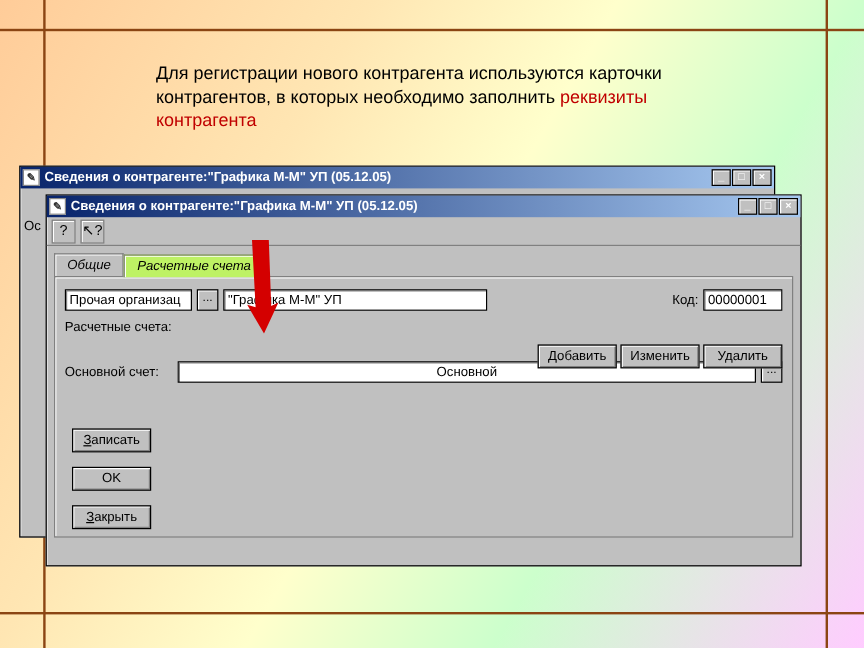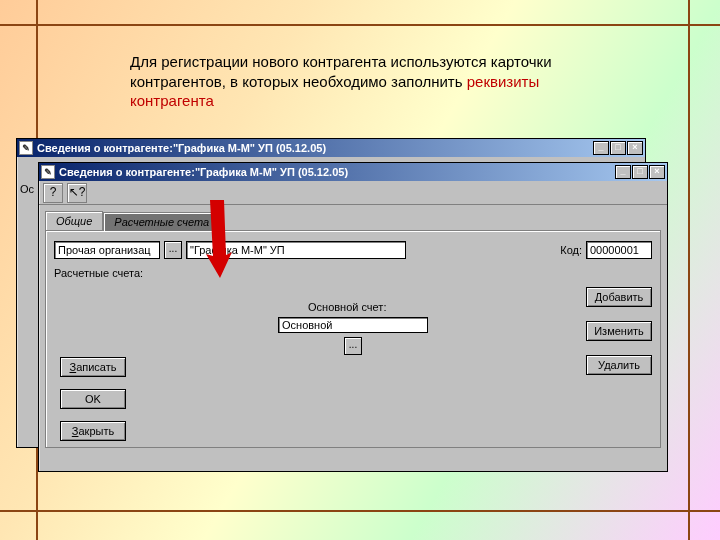--- a/index.html
+++ b/index.html
@@ -90,21 +90,21 @@
     background: #c0c0c0;
     border: 1px solid #808080;
     border-bottom: none;
     box-shadow: inset 1px 1px 0 #fff;
     font-size: 11px;
     margin-right: 0px;
     cursor: pointer;
     position: relative;
   }
   .tab.active {
-    background: #737373;
+    background: #bef264;
     z-index: 2;
     top: 1px;
   }
   .tab-panel {
     margin: 0 6px 6px 6px;
     border: 1px solid #808080;
     box-shadow: inset 1px 1px 0 #fff;
     background: #c0c0c0;
     padding: 10px 8px 8px 8px;
     height: 218px;
@@ -144,21 +144,21 @@
     border: 1px solid #000;
     box-shadow: inset 1px 1px 0 #fff, inset -1px -1px 0 #808080;
     font-size: 11px; text-align: center; line-height: 17px;
     cursor: pointer;
     padding: 0 6px;
     font-family: Tahoma, Arial;
   }
   .btn u { text-decoration: underline; }
   .side-btns {
     position: absolute; right: 8px; top: 56px;
-    display: flex; flex-direction: column; gap: 14px;
+    display: flex; flex-direction: row; gap: 3px;
   }
   .bottom-btns {
     position: absolute; left: 14px; bottom: 6px;
     display: flex; gap: 12px; flex-direction: column;
   }
   .red-arrow {
     position: absolute;
     top: 200px; left: 200px;
     width: 0; height: 0;
     pointer-events: none;
@@ -233,23 +233,23 @@
     </div>
 
     <label class="static">Расчетные счета:</label>
 
     <div class="side-btns">
       <button class="btn">Добавить</button>
       <button class="btn">Изменить</button>
       <button class="btn">Удалить</button>
     </div>
 
-    <div class="row" style="margin-top:22px;flex-direction:column;">
+    <div class="row" style="margin-top:22px;">
       <label class="static" style="width:90px">Основной счет:</label>
-      <input class="text-input" style="flex: 1 1 0%;" value="Основной">
+      <input class="text-input" style="flex: 1 1 0%; text-align: center;" value="Основной">
       <div class="ellipsis-btn">...</div>
     </div>
 
     <div class="bottom-btns">
       <button class="btn"><u>З</u><span>аписать</span></button>
       <button class="btn">OK</button>
       <button class="btn"><u>З</u><span>акрыть</span></button>
     </div>
 
   </div>

